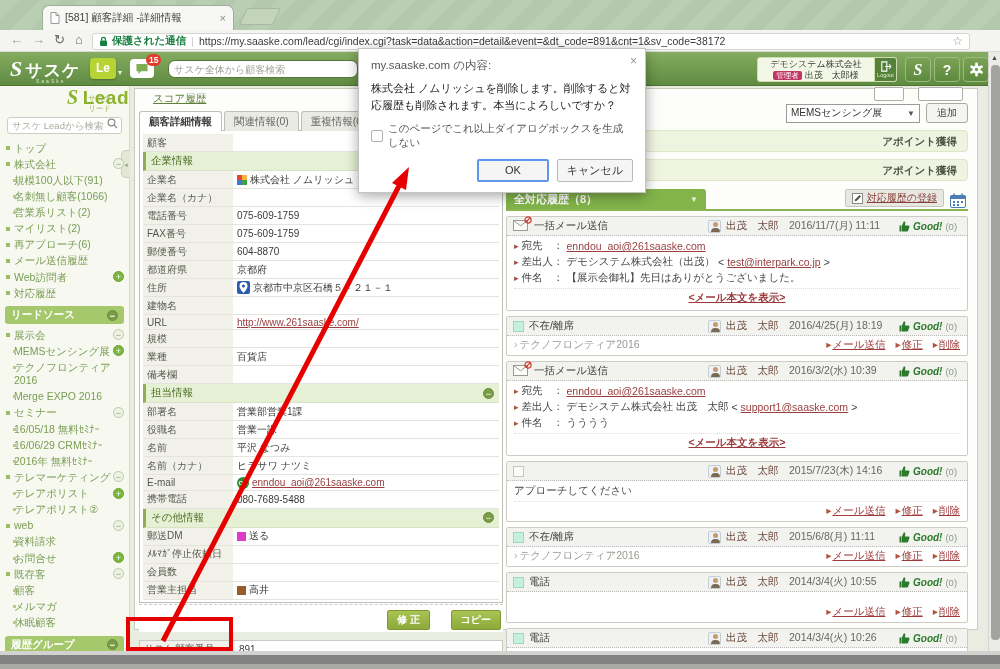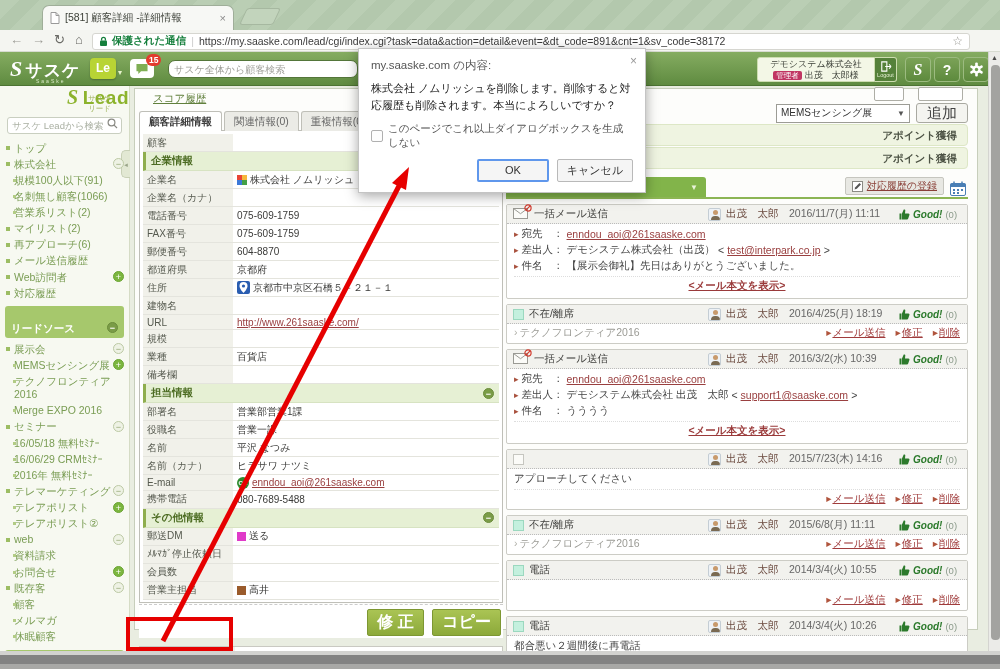--- a/index.html
+++ b/index.html
@@ -65,21 +65,21 @@
   .ssearch-wrap { position:relative; margin:4px 7px 6px 7px; }
   .ssearch { width:100%; height:17px; border:1px solid #c9cfc0; border-radius:3px; font-size:9.5px; padding:0 16px 0 4px; background:#fff; color:#555; }
   .ssearch::placeholder { color:#a8aea0; }
   .ssearch-wrap svg { position:absolute; right:4px; top:3px; }
   .menu { list-style:none; }
   .mi { position:relative; font-size:10.5px; color:#7a9d54; padding:1.5px 14px 1.5px 14px; line-height:1.25; cursor:pointer; }
   .mi::before { content:""; position:absolute; left:6px; top:6px; width:4px; height:4px; background:#9cbd63; }
   .mi.lv2 { padding-left:14px; }
   .mi.lv2::before { left:13px; width:3px; height:3px; top:6.5px; background:#b2cc85; }
   .mhead { margin:5px 5px 3px 5px; height:18px; background:#a6c86c; border-radius:3px; color:#fff; font-weight:bold;
-    font-size:10.5px; padding:16px 6px; display:flex; align-items:flex-start; }
+    font-size:10.5px; padding:4px 6px; display:flex; align-items:center; }
   .mhead .circ { margin-left:auto; }
   .circ { width:11px; height:11px; border-radius:50%; font-size:9px; line-height:10px; text-align:center; display:inline-block; }
   .circ.m { background:#eef2e4; border:1px solid #bcc9a4; color:#90a370; }
   .circ.p { background:#7cb63f; border:1px solid #6aa433; color:#fff; }
   .circ.hd { background:#7a9c47; color:#fff; border:1px solid #6b8c3b; }
   .mi .circ { position:absolute; right:5px; top:2px; }
 
   
   .card { position:absolute; left:134px; top:88px; width:844px; height:542px; background:#fdfdfb; border:1px solid #c7cebb; z-index:10; }
   .scorelink { position:absolute; left:18px; top:3px; font-size:10.5px; color:#61803d; text-decoration:underline; }
@@ -91,41 +91,41 @@
   .tabs { display:flex; gap:2px; }
   .dtab { font-size:10.5px; padding:3px 9px 2px; border:1px solid #bfbfb8; border-bottom:none; border-radius:3px 3px 0 0;
     background:#ebebe6; color:#666; }
   .dtab.on { background:#fff; font-weight:bold; color:#3c3c3c; position:relative; z-index:2; }
   .tablebox { border:1px solid #bfbfb8; background:#fff; padding:3px 3px 2px; margin-top:-1px; }
   .trow { display:flex; border-bottom:1px solid #e4e4dd; min-height:15.4px; }
   .tlabel { width:90px; background:#f1f1ea; font-size:10px; color:#55594e; padding:1.5px 4px; flex-shrink:0; }
   .tval { flex:1; font-size:10px; color:#3a3a38; padding:1px 4px; display:flex; align-items:center; gap:3px; }
   .link-val { color:#9a4040; text-decoration:underline; }
   .tsec { display:flex; align-items:center; background:#e6f0d4; border-left:3px solid #8fae4e; border-bottom:1px solid #d7e3c2;
-    font-size:10.5px; font-weight:bold; color:#4c6c22; padding:2px 5px; min-height:16px;gap:20px; }
+    font-size:10.5px; font-weight:normal; color:#4c6c22; padding:2px 5px; min-height:16px;gap:20px; }
   .tsec .circ { margin-left:auto; }
   .mappin { width:13px; height:13px; background:#2a5db0; border-radius:2px; display:inline-flex; align-items:center; justify-content:center; }
   .okic { width:12px; height:12px; background:#2e8b2e; border-radius:50%; color:#fff; font-size:6px; font-weight:bold;
     display:inline-flex; align-items:center; justify-content:center; }
   .swatch { width:9px; height:9px; display:inline-block; }
   .btnrow { text-align:right; padding:4px 2px 2px; border-top:1px dashed #ccc; margin-top:1px; background:#fff; }
-  .gbtn { display:inline-block; font-size:16px; font-weight:bold; color:#fff; padding:2px 9px;
-    background:linear-gradient(#aac454,#8ca93a); border:1px solid #7d9732; border-radius:2px; margin-left:4px; }
+  .gbtn { display:inline-block; font-size:10px; font-weight:bold; color:#fff; padding:2px 9px;
+    background:linear-gradient(#aac454,#8ca93a); border:1px solid #7d9732; border-radius:2px; margin-left:16px; }
   .metatable { margin-top:8px; border:1px solid #c9c9c2; background:#fff; }
   .metatable .tlabel { width:95px; }
   .metatable .trow { min-height:17.5px; }
 
   
   .rightcol { position:absolute; left:371px; top:14px; width:462px; }
   .srcrow { display:flex; justify-content:flex-end; gap:6px; align-items:center; }
   .selbox { width:134px; height:19px; border:1px solid #9c9c95; background:#fff; font-size:10px; color:#333;
     display:flex; align-items:center; padding:0 4px; }
   .selbox .car { margin-left:auto; font-size:8px; color:#555; }
-  .addbtn { height:20px; padding:0 10px; background:#f4f4f0; border:1px solid #a9a9a1; border-radius:3px; font-size:15px; color:#444; line-height:18px; }
-  .appoint { margin-top:1px; height:22px; background:#eff4e1; border:1px solid #dde7c6; border-radius:4px;
+  .addbtn { height:20px; padding:0 10px; background:#f4f4f0; border:1px solid #a9a9a1; border-radius:3px; font-size:10px; color:#444; line-height:18px; }
+  .appoint { margin-top:7px; height:22px; background:#eff4e1; border:1px solid #dde7c6; border-radius:4px;
     font-size:10.5px; font-weight:bold; color:#4c5244; text-align:right; line-height:20px; padding-right:10px; }
   .histrow { margin-top:8px; display:flex; align-items:flex-end; border-bottom:2px solid #8cb554; }
   .histtab { width:200px; height:20px; background:#82b44a; border-radius:3px 3px 0 0; color:#fff; font-weight:bold;
     font-size:11px; padding:0 8px; display:flex; align-items:center; }
   .histtab .car { margin-left:auto; font-size:8px; color:#e8f2d8; }
   .regbtn { margin-left:auto; margin-bottom:2px; height:18px; background:#e8e8e3; border:1px solid #c6c6bf; border-radius:2px;
     display:flex; align-items:center; gap:4px; padding:0 6px; font-size:10px; color:#8a4038; text-decoration:underline; }
   .calbtn { margin:0 2px 1px 6px; }
   .entry { border:1px solid #ccccc5; background:#fff; margin-top:5px; border-radius:2px; }
   .ehead { display:flex; align-items:center; gap:5px; background:#f2f2ee; padding:2px 6px; border-bottom:1px dotted #bbb; font-size:10.5px; min-height:17px; }

